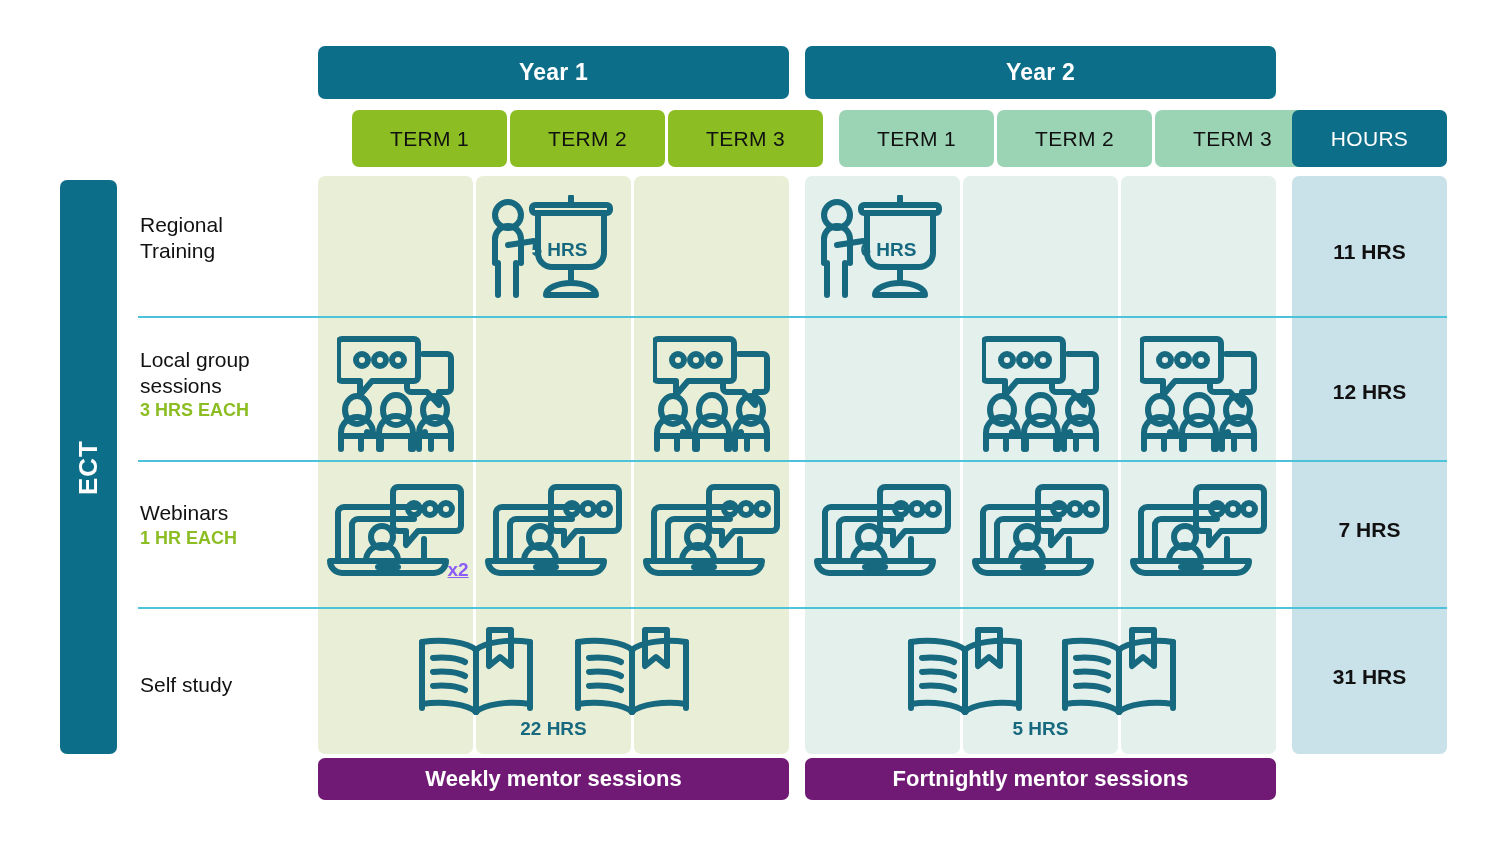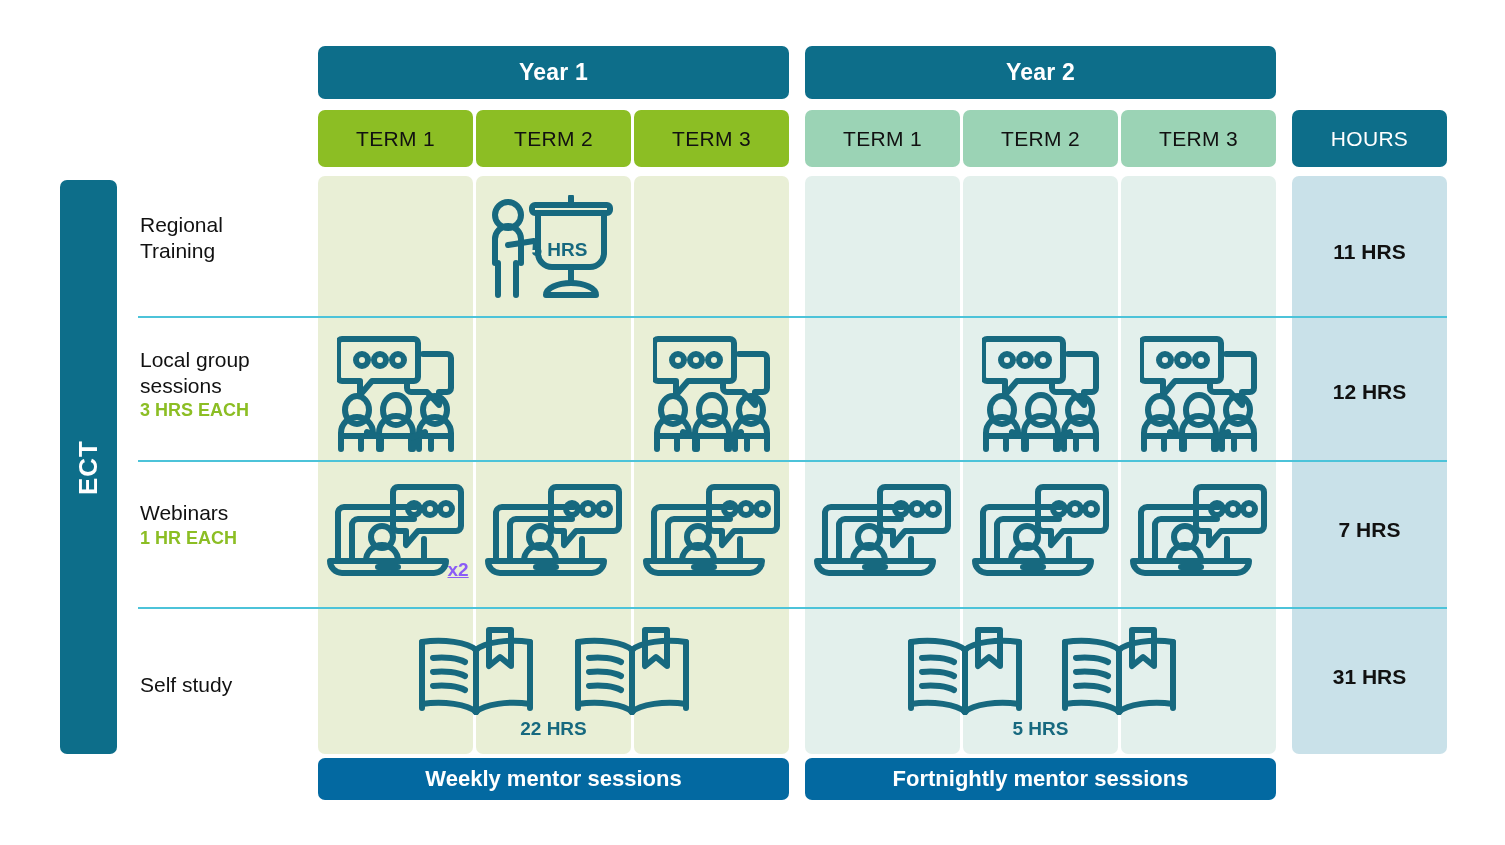--- a/index.html
+++ b/index.html
@@ -23,21 +23,21 @@
     display:flex;align-items:center;justify-content:center;
     font-size:23px;font-weight:bold;letter-spacing:.2px;
   }
   #year1-banner{left:318px;top:46px;width:471px;}
   #year2-banner{left:805px;top:46px;width:471px;justify-content:center;}
 
   
   .term-chip{
     position:absolute;top:110px;width:155px;height:57px;border-radius:7px;
     display:flex;align-items:center;justify-content:center;
-    font-size:21px;color:#111;letter-spacing:.3px;
+    font-size:21px;color:#111;letter-spacing:.3px;margin-left:34px;
   }
   .term-y1{background:#8cbe24;}
   .term-y2{background:#9bd3b5;}
   .hours-chip{
     position:absolute;top:110px;left:1292px;width:155px;height:57px;border-radius:7px;
     background:#0d6e8a;color:#fff;font-size:21px;
     display:flex;align-items:center;justify-content:center;letter-spacing:.3px;
   }
 
   
@@ -95,21 +95,21 @@
     position:absolute;font-size:19px;font-weight:bold;color:#8b5cf6;text-decoration:underline;
   }
   .study-hrs{
     position:absolute;font-size:19px;font-weight:bold;color:#17697f;
     text-align:center;white-space:nowrap;
   }
 
   
   .mentor-bar{
     position:absolute;top:758px;height:42px;border-radius:7px;
-    background:#0369a1;color:#fff;
+    background:#701a75;color:#fff;
     display:flex;align-items:center;justify-content:center;
     font-size:22px;font-weight:bold;
   }
   #mentor-y1{left:318px;width:471px;}
   #mentor-y2{left:805px;width:471px;}
 </style>
 </head>
 <body>
 
 <div class="board">
@@ -178,20 +178,37 @@
         <rect x="48" y="10" width="78" height="8" rx="3"></rect>
         <path d="M87 2 v8"></path>
         <path d="M54 18 v40 a14 14 0 0 0 14 14 h38 a14 14 0 0 0 14 -14 v-40"></path>
         <path d="M87 72 v16"></path>
         <path d="M62 100 a25 12 0 0 1 50 0 z"></path>
       </svg>
       <span class="inline-hrs" style="left:48px;top:44px;">5 HRS</span>
     </div>
   </div>
 
+  <div class="icon-cell" style="left:805px;top:190px;width:155px;height:120px;">
+    <div style="position:relative;width:140px;height:110px;">
+      <svg class="ico" width="140" height="110" viewBox="0 0 140 110">
+        <circle cx="24" cy="20" r="13"></circle>
+        <path d="M11 44 a13 13 0 0 1 26 0 v24"></path>
+        <path d="M11 44 v24"></path>
+        <path d="M24 50 l26 -4"></path>
+        <path d="M14 68 v32 M32 68 v32"></path>
+        <rect x="48" y="10" width="78" height="8" rx="3"></rect>
+        <path d="M87 2 v8"></path>
+        <path d="M54 18 v40 a14 14 0 0 0 14 14 h38 a14 14 0 0 0 14 -14 v-40"></path>
+        <path d="M87 72 v16"></path>
+        <path d="M62 100 a25 12 0 0 1 50 0 z"></path>
+      </svg>
+      <span class="inline-hrs" style="left:48px;top:44px;">6 HRS</span>
+    </div>
+  </div>
 
   <div class="row-label" style="top:347px">
     <div class="title">
       <div>Local group</div>
       <div>sessions</div>
     </div>
     <div class="sub">3 HRS EACH</div>
   </div>
   <div class="hours-val" style="top:380px">12 HRS</div>
 

